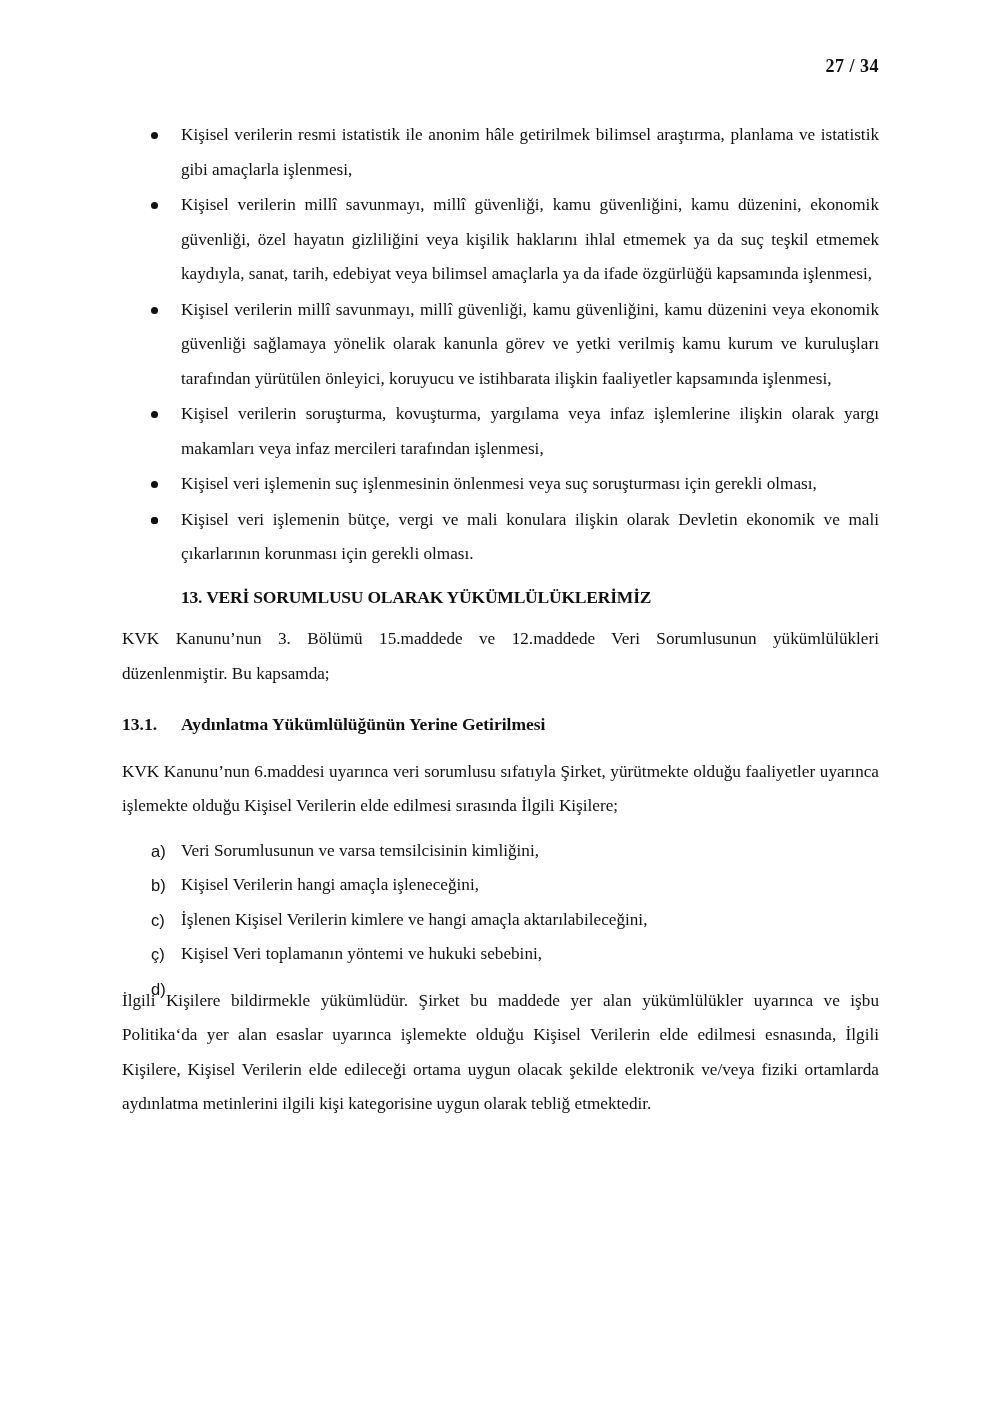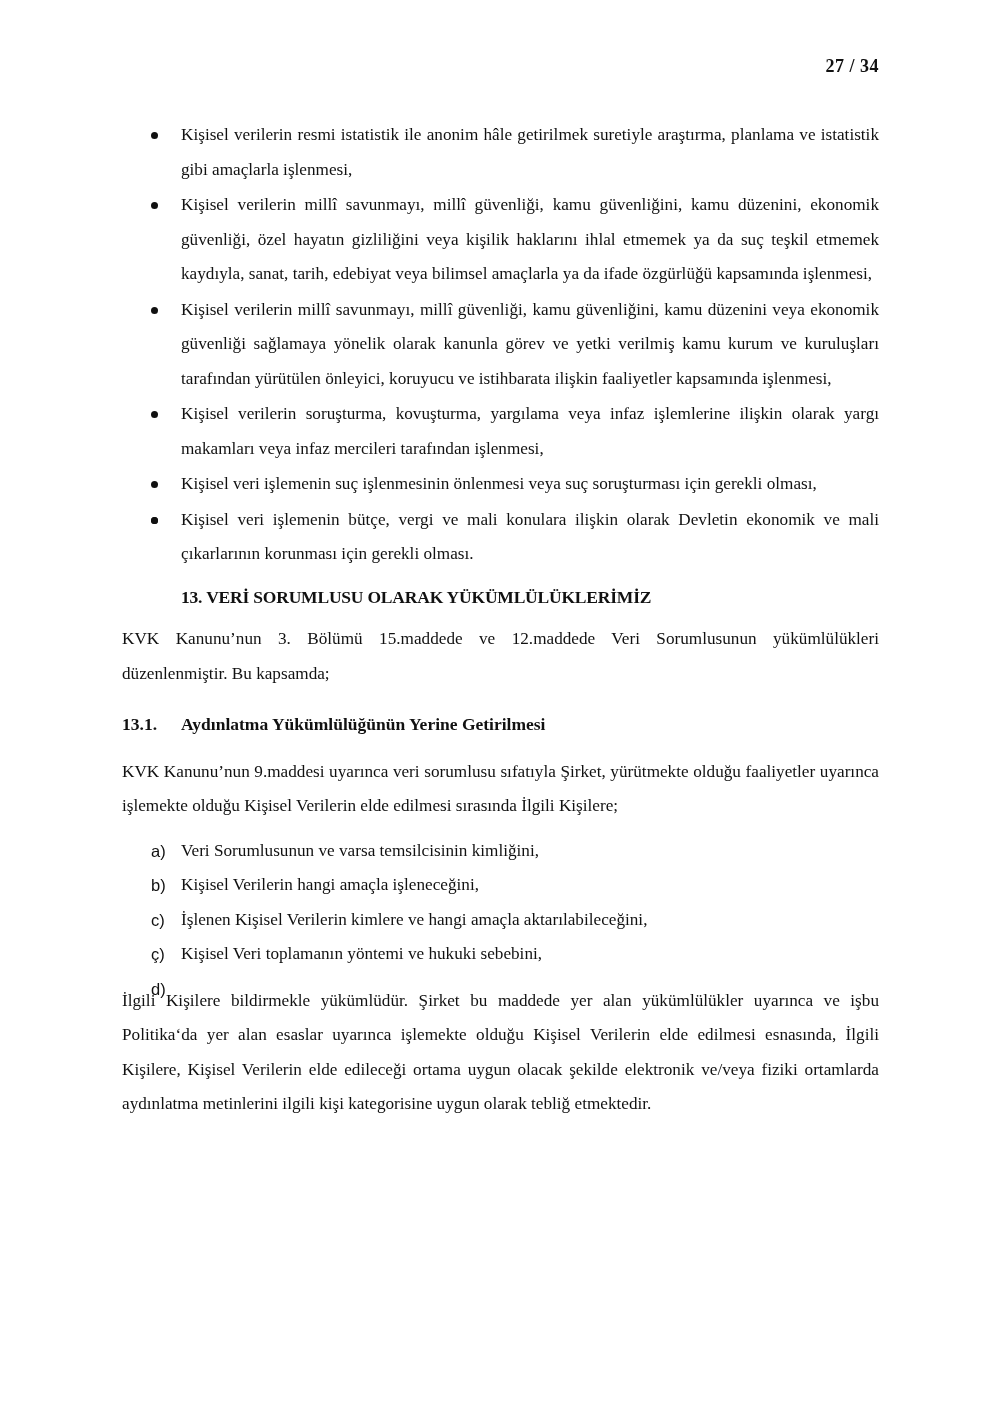--- a/index.html
+++ b/index.html
@@ -44,37 +44,37 @@
     }
     .para-gap { margin-top: 6px; }
   </style>
 </head>
 <body>
 
 <div class="page-number">27 / 34</div>
 
 <div class="content">
   <ul class="bullets">
-    <li><span class="bullet"></span><span>Kişisel verilerin resmi istatistik ile anonim hâle getirilmek suretiyle araştırma, planlama ve istatistik gibi amaçlarla işlenmesi,</span></li>
+    <li><span class="bullet"></span><span>Kişisel verilerin resmi istatistik ile anonim hâle getirilmek bilimsel araştırma, planlama ve istatistik gibi amaçlarla işlenmesi,</span></li>
     <li><span class="bullet"></span><span>Kişisel verilerin millî savunmayı, millî güvenliği, kamu güvenliğini, kamu düzenini, ekonomik güvenliği, özel hayatın gizliliğini veya kişilik haklarını ihlal etmemek ya da suç teşkil etmemek kaydıyla, sanat, tarih, edebiyat veya bilimsel amaçlarla ya da ifade özgürlüğü kapsamında işlenmesi,</span></li>
     <li><span class="bullet"></span><span>Kişisel verilerin millî savunmayı, millî güvenliği, kamu güvenliğini, kamu düzenini veya ekonomik güvenliği sağlamaya yönelik olarak kanunla görev ve yetki verilmiş kamu kurum ve kuruluşları tarafından yürütülen önleyici, koruyucu ve istihbarata ilişkin faaliyetler kapsamında işlenmesi,</span></li>
     <li><span class="bullet"></span><span> Kişisel verilerin soruşturma, kovuşturma, yargılama veya infaz işlemlerine ilişkin olarak yargı makamları veya infaz mercileri tarafından işlenmesi,</span></li>
     <li><span class="bullet"></span><span>Kişisel veri işlemenin suç işlenmesinin önlenmesi veya suç soruşturması için gerekli olması,</span></li>
     <li><span class="bullet"></span></li>
     <li><span class="bullet"></span><span>Kişisel veri işlemenin bütçe, vergi ve mali konulara ilişkin olarak Devletin ekonomik ve mali çıkarlarının korunması için gerekli olması.</span></li>
   </ul>
 
   <div class="h2">13. VERİ SORUMLUSU OLARAK YÜKÜMLÜLÜKLERİMİZ</div>
   <p>KVK Kanunu’nun 3. Bölümü 15.maddede ve 12.maddede Veri Sorumlusunun yükümlülükleri düzenlenmiştir. Bu kapsamda;</p>
 
   <div class="h3">
     <span class="num">13.1.</span>
     <span>Aydınlatma Yükümlülüğünün Yerine Getirilmesi</span>
   </div>
-  <p>KVK Kanunu’nun 9.maddesi uyarınca veri sorumlusu sıfatıyla Şirket, yürütmekte olduğu faaliyetler uyarınca işlemekte olduğu Kişisel Verilerin elde edilmesi sırasında İlgili Kişilere;</p>
+  <p>KVK Kanunu’nun 6.maddesi uyarınca veri sorumlusu sıfatıyla Şirket, yürütmekte olduğu faaliyetler uyarınca işlemekte olduğu Kişisel Verilerin elde edilmesi sırasında İlgili Kişilere;</p>
 
   <ol class="alpha">
     <li><span class="marker">a)</span><span>Veri Sorumlusunun ve varsa temsilcisinin kimliğini,</span></li>
     <li><span class="marker">b)</span><span>Kişisel Verilerin hangi amaçla işleneceğini,</span></li>
     <li><span class="marker">c)</span><span>İşlenen Kişisel Verilerin kimlere ve hangi amaçla aktarılabileceğini,</span></li>
     <li><span class="marker">ç)</span><span>Kişisel Veri toplamanın yöntemi ve hukuki sebebini,</span></li>
     <li><span class="marker">d)</span></li>
   </ol>
 
   <p class="para-gap">İlgili Kişilere bildirmekle yükümlüdür. Şirket bu maddede yer alan yükümlülükler uyarınca ve işbu Politika‘da yer alan esaslar uyarınca işlemekte olduğu Kişisel Verilerin elde edilmesi esnasında, İlgili Kişilere, Kişisel Verilerin elde edileceği ortama uygun olacak şekilde elektronik ve/veya fiziki ortamlarda aydınlatma metinlerini ilgili kişi kategorisine uygun olarak tebliğ etmektedir.</p>

